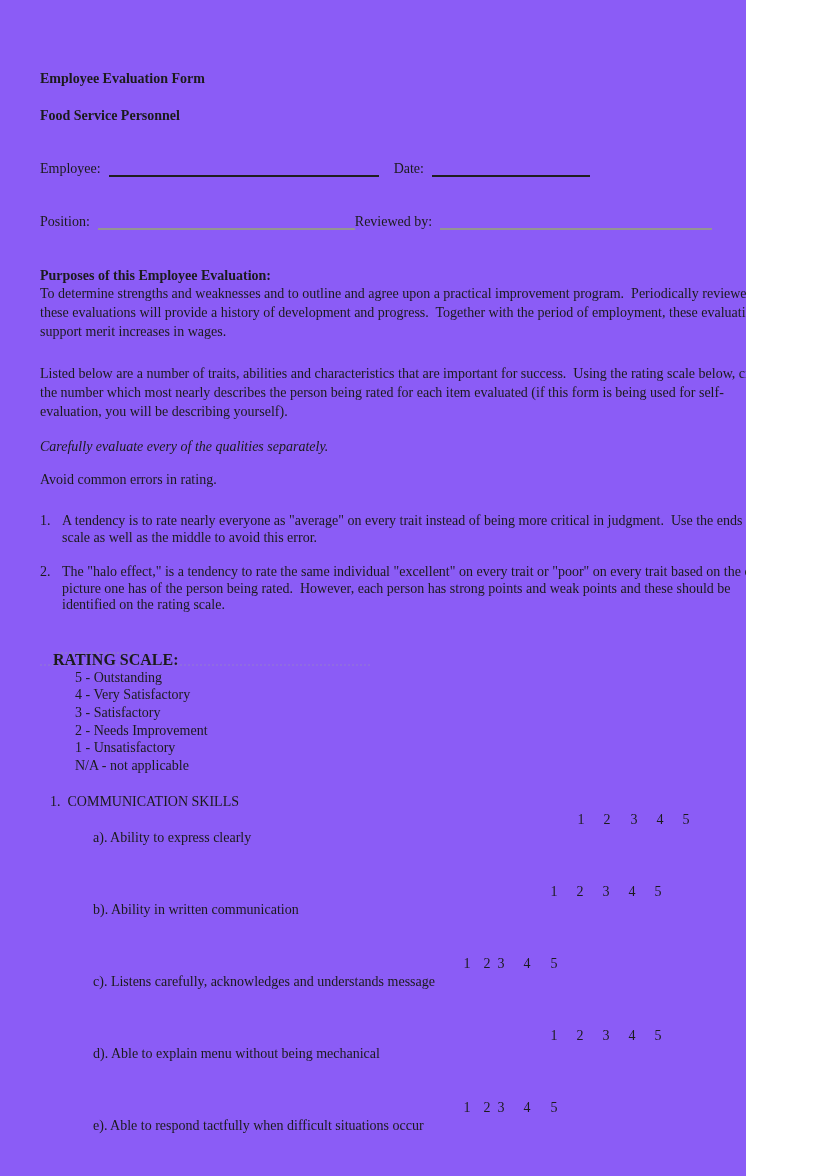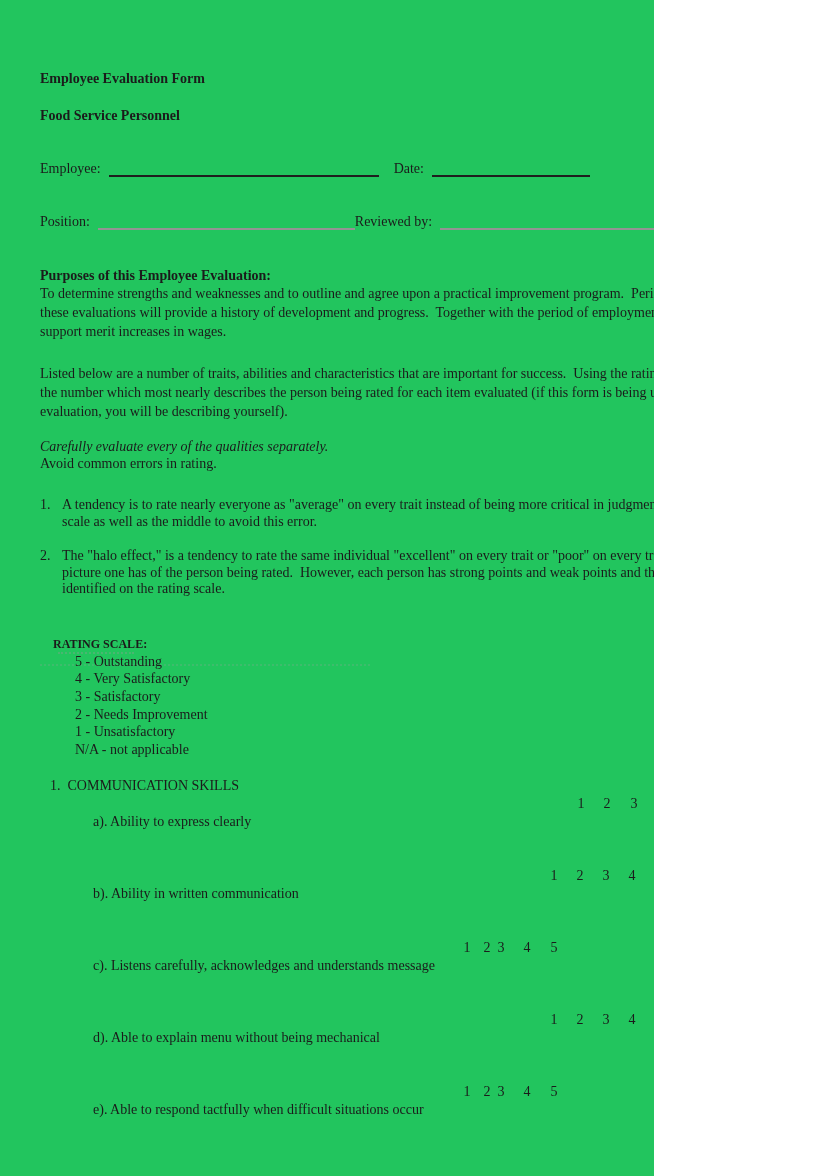--- a/index.html
+++ b/index.html
@@ -1,19 +1,19 @@
 <!DOCTYPE html>
 <html><head>
 <meta charset="utf-8">
 <style>
   html,body{margin:0;padding:0;background:#ffffff;}
   .page{
     position:relative;
-    width:654px;height:1176px;
-    background:#22c55e;
+    width:746px;height:1176px;
+    background:#8b5cf6;
     font-family:"Liberation Serif","DejaVu Serif",serif;
     font-size:14px;
     color:#1b1b1b;
     overflow:hidden;
   }
   .content{position:absolute;left:40px;top:70px;width:744px;}
   p{margin:0;}
   .b{font-weight:bold;}
   .para{white-space:pre-wrap;line-height:19px;}
   .title{font-weight:bold;line-height:17px;}
@@ -28,35 +28,35 @@
   .lbl-date{margin-left:15px;text-align:center;}
   .blank-date{width:158px;margin-left:8px;}
   .blank-pos{width:257px;margin-left:8px;}
   .lbl-rev{margin-left:0;}
   .blank-rev{width:272px;margin-left:8px;}
 
   .purposes-head{margin-top:37px;line-height:17px;}
   .instr-head{margin-top:19px;line-height:17px;}
   .intro{margin-top:23px;}
   .emphasis{margin-top:17px;font-style:italic;line-height:17px;}
-  .avoid{line-height:17px;}
+  .avoid{margin-top:16px;line-height:17px;}
 
   .error-item{display:flex;line-height:16.5px;}
   .error-item.e1{margin-top:25px;}
   .error-item.e2{margin-top:18px;}
   .err-num{width:22px;flex:none;}
   .err-text{flex:1;white-space:pre-wrap;}
 
   
   .artifact1{position:absolute;left:58px;top:652px;width:76px;height:2px;
     border-top:2px dotted rgba(150,155,150,0.35);}
   .artifact2{position:absolute;left:40px;top:664px;width:330px;height:1px;
     border-top:2px dotted rgba(160,165,160,0.22);}
 
-  .rs-head{margin-top:37px;margin-left:13px;font-weight:bold;font-size:12px;line-height:18px;}
+  .rs-head{margin-top:37px;margin-left:13px;font-weight:bold;font-size:16px;line-height:18px;}
   .rs-items{margin-left:35px;line-height:17.7px;}
 
   .sec{margin-left:10px;}
   .sec-head{line-height:18px;}
   .sec-head.s1{margin-top:18px;}
   .sec-title{margin-left:7px;}
   .skill-row{position:relative;line-height:18px;padding-left:15px;white-space:pre;}
   .skill-label{white-space:pre;}
   .num{position:absolute;top:0;width:14px;text-align:center;cursor:pointer;}
 

